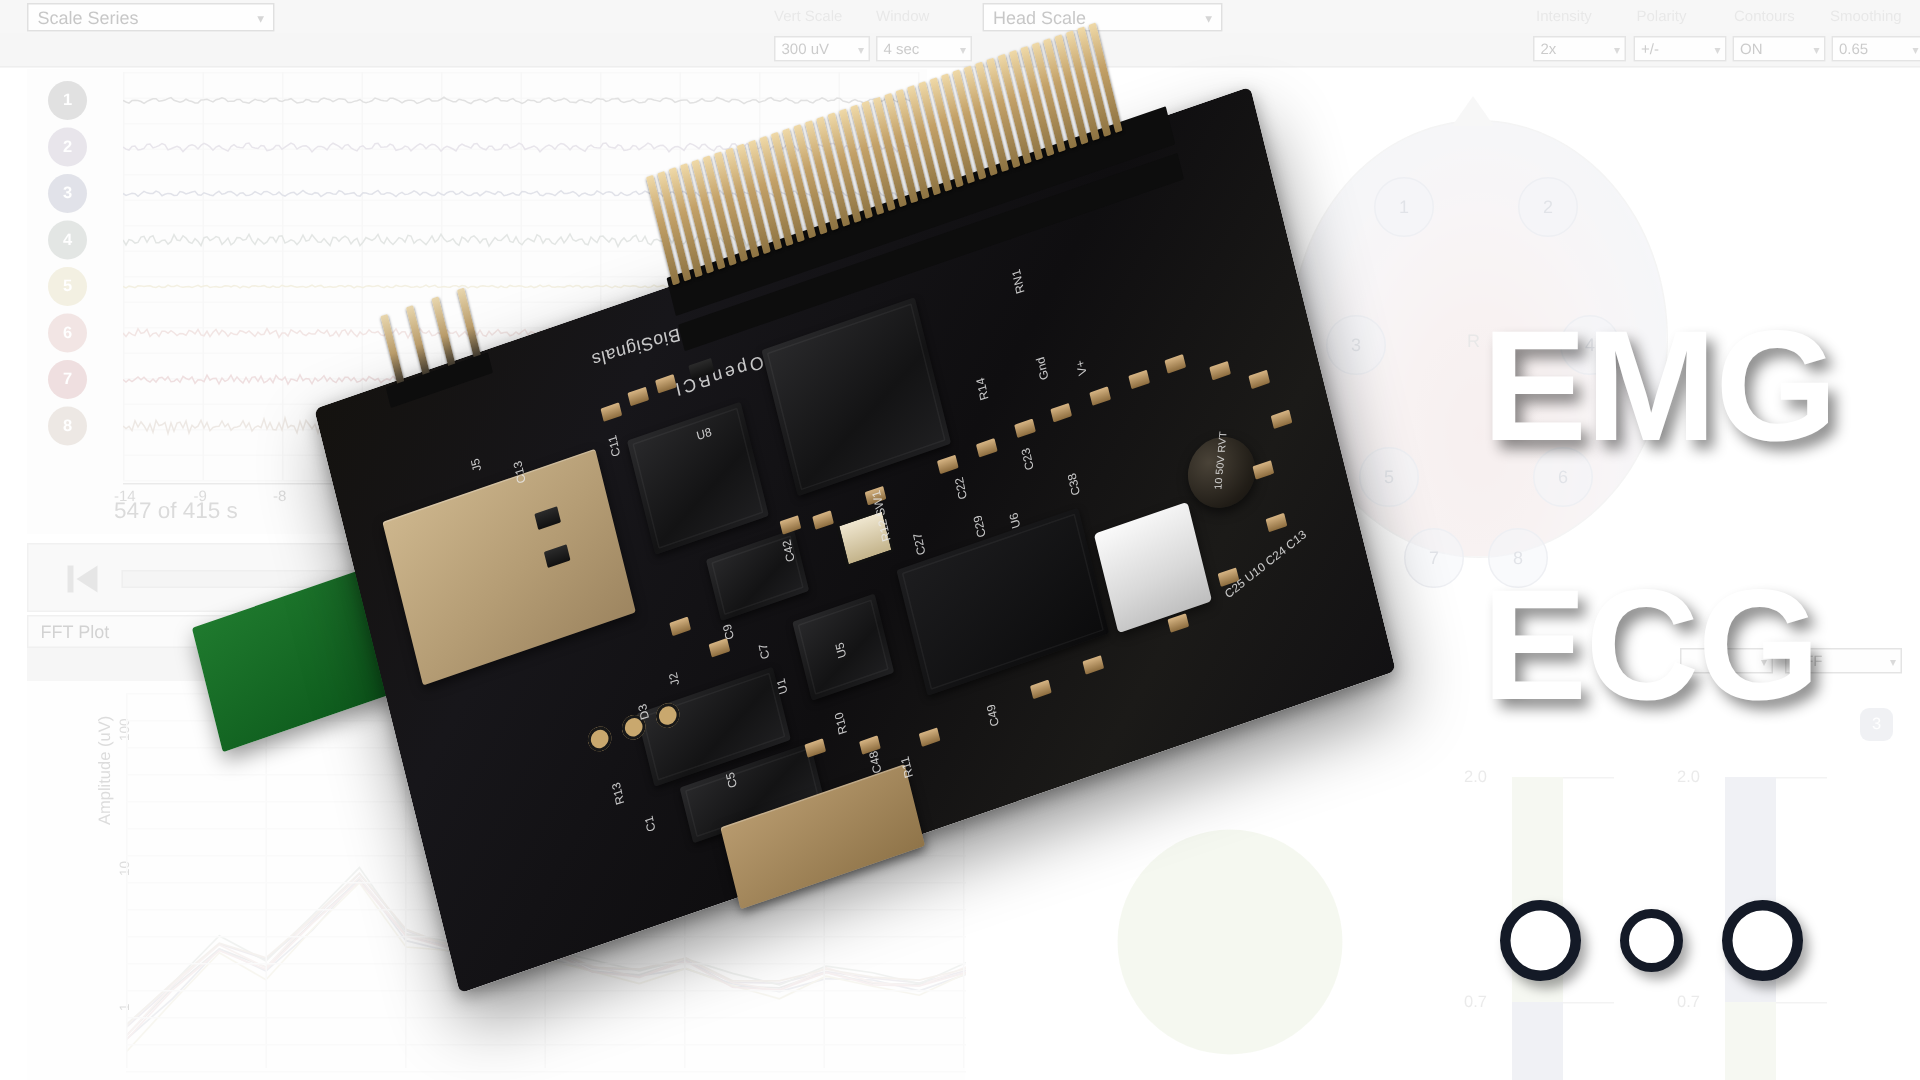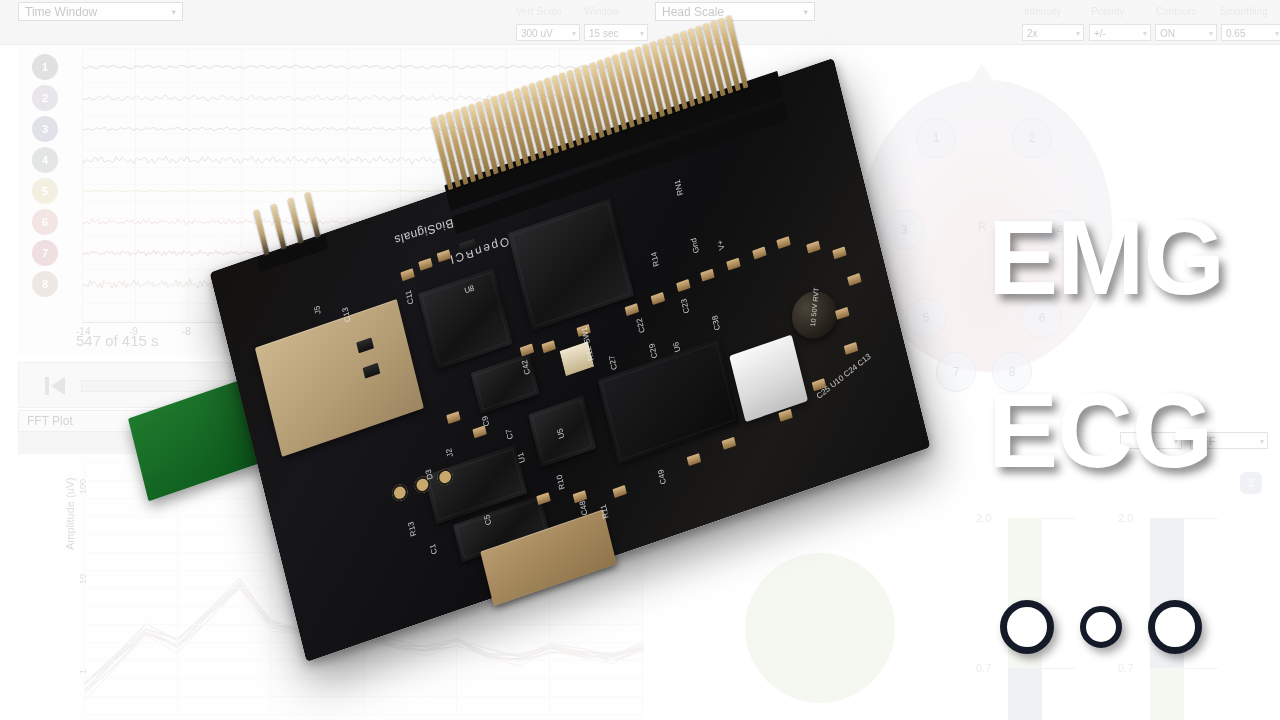--- a/index.html
+++ b/index.html
@@ -129,38 +129,38 @@
 
 <div id="stage">
 
   <div id="gui">
 
     <div class="toolbar">
       <div class="tb-row2"></div>
     </div>
 
     <div class="combo" style="left:18px;top:2px;width:165px;">
-      <span>Time Window</span>
+      <span>Scale Series</span>
       <span class="caret">▾</span>
     </div>
 
     <div class="combo" style="left:655px;top:2px;width:160px;">
       <span>Head Scale</span>
       <span class="caret">▾</span>
     </div>
 
     <div class="tb-label" style="left:516px;top:6px;">Vert Scale</div>
     <div class="tb-label" style="left:584px;top:6px;">Window</div>
 
     <div class="minicombo" style="left:516px;top:24px;width:64px;">
       <span>300 uV</span>
       <span class="caret">▾</span>
     </div>
     <div class="minicombo" style="left:584px;top:24px;width:64px;">
-      <span>15 sec</span>
+      <span>4 sec</span>
       <span class="caret">▾</span>
     </div>
 
     <div class="tb-label" style="left:1024px;top:6px;">Intensity</div>
     <div class="tb-label" style="left:1091px;top:6px;">Polarity</div>
     <div class="tb-label" style="left:1156px;top:6px;">Contours</div>
     <div class="tb-label" style="left:1220px;top:6px;">Smoothing</div>
 
     <div class="minicombo" style="left:1022px;top:24px;width:62px;">
       <span>2x</span>

